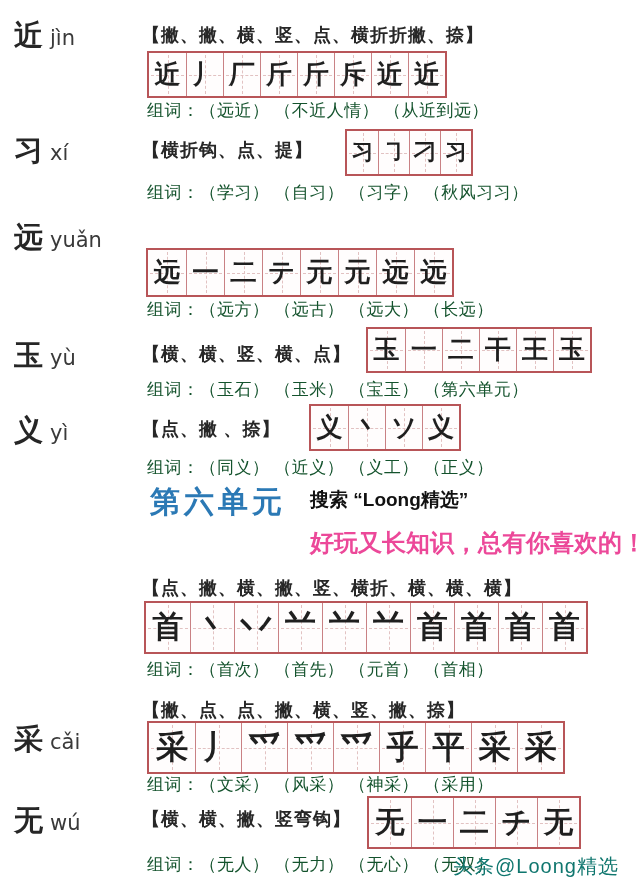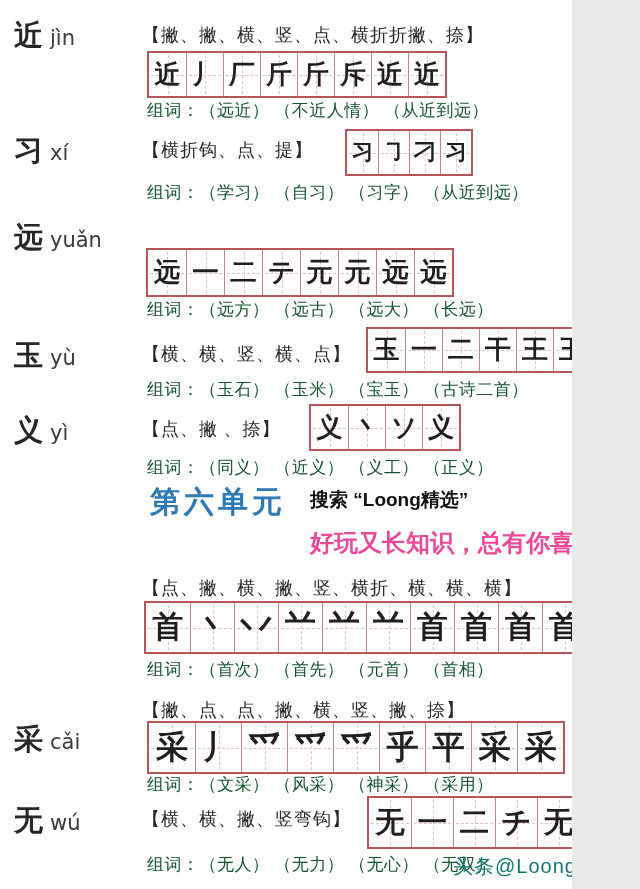--- a/index.html
+++ b/index.html
@@ -1,38 +1,38 @@
 <!DOCTYPE html>
 <html><head>
 <meta charset="utf-8">
 <style>
   html,body{margin:0;padding:0;background:#e9e9e9;}
   #page{
     position:relative;
-    width:572px;height:889px;
+    width:640px;height:889px;
     background:#ffffff;
     overflow:hidden;
     font-family:"Liberation Serif","DejaVu Serif",serif;
     color:#2e2e2e;
   }
   
   .charcol{position:absolute;left:14px;white-space:nowrap;}
   .hanzi{
     font-size:29px;font-weight:bold;color:#262626;
     font-family:"Liberation Serif","DejaVu Serif",serif;
   }
   .pinyin{
     font-size:21px;color:#3a3a3a;margin-left:7px;
     font-family:"DejaVu Sans","Liberation Sans",sans-serif;
   }
   
   .strokes{
     position:absolute;left:142px;
     font-size:18px;letter-spacing:1px;color:#272727;
-    font-weight:normal;white-space:nowrap;
+    font-weight:bold;white-space:nowrap;
   }
   
   .words{
     position:absolute;left:147px;
     font-size:17px;letter-spacing:0.5px;color:#14532d;
     white-space:nowrap;
   }
   
   .stroke-strip{
     position:absolute;display:flex;
@@ -140,21 +140,21 @@
       <div class="stroke-cell">
         <span>㇆</span>
       </div>
       <div class="stroke-cell">
         <span>刁</span>
       </div>
       <div class="stroke-cell">
         <span>习</span>
       </div>
     </div>
-  <div class="words" style="top:181px">组词：（学习） （自习） （习字） （从近到远）</div>
+  <div class="words" style="top:181px">组词：（学习） （自习） （习字） （秋风习习）</div>
 
   <div class="charcol" style="top:218px">
     <span class="hanzi">远</span><span class="pinyin">yuǎn</span>
   </div>
   <div class="stroke-strip" style="left:146px;top:248px;--w:38px;--h:45px">
       <div class="stroke-cell">
         <span>远</span>
       </div>
       <div class="stroke-cell">
         <span>一</span>
@@ -197,21 +197,21 @@
       <div class="stroke-cell">
         <span>干</span>
       </div>
       <div class="stroke-cell">
         <span>王</span>
       </div>
       <div class="stroke-cell">
         <span>玉</span>
       </div>
     </div>
-  <div class="words" style="top:378px">组词：（玉石） （玉米） （宝玉） （古诗二首）</div>
+  <div class="words" style="top:378px">组词：（玉石） （玉米） （宝玉） （第六单元）</div>
 
   <div class="charcol" style="top:411px">
     <span class="hanzi">义</span><span class="pinyin">yì</span>
   </div>
   <div class="strokes" style="top:417px">【点、撇 、捺】</div>
   <div class="stroke-strip" style="left:309px;top:404px;--w:37px;--h:43px">
       <div class="stroke-cell">
         <span>义</span>
       </div>
       <div class="stroke-cell">

